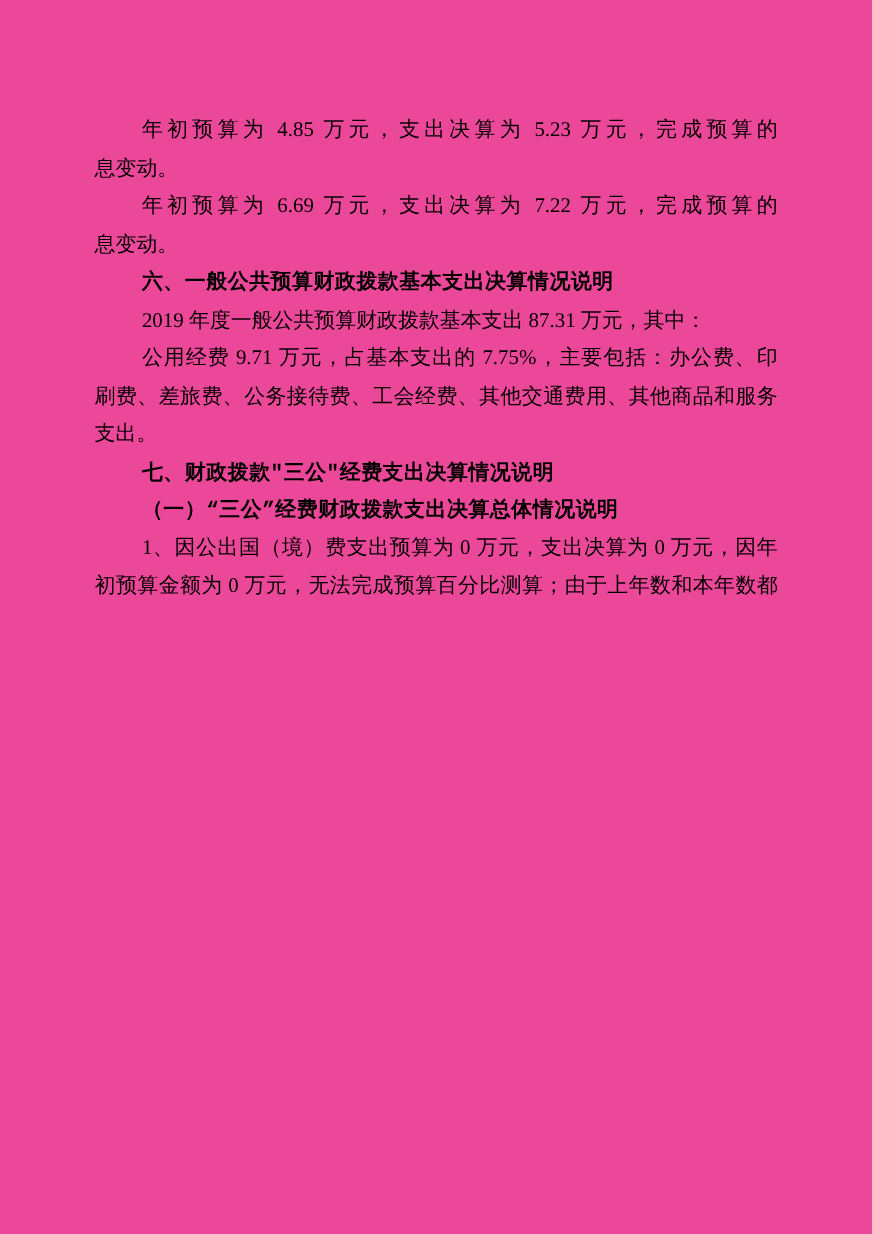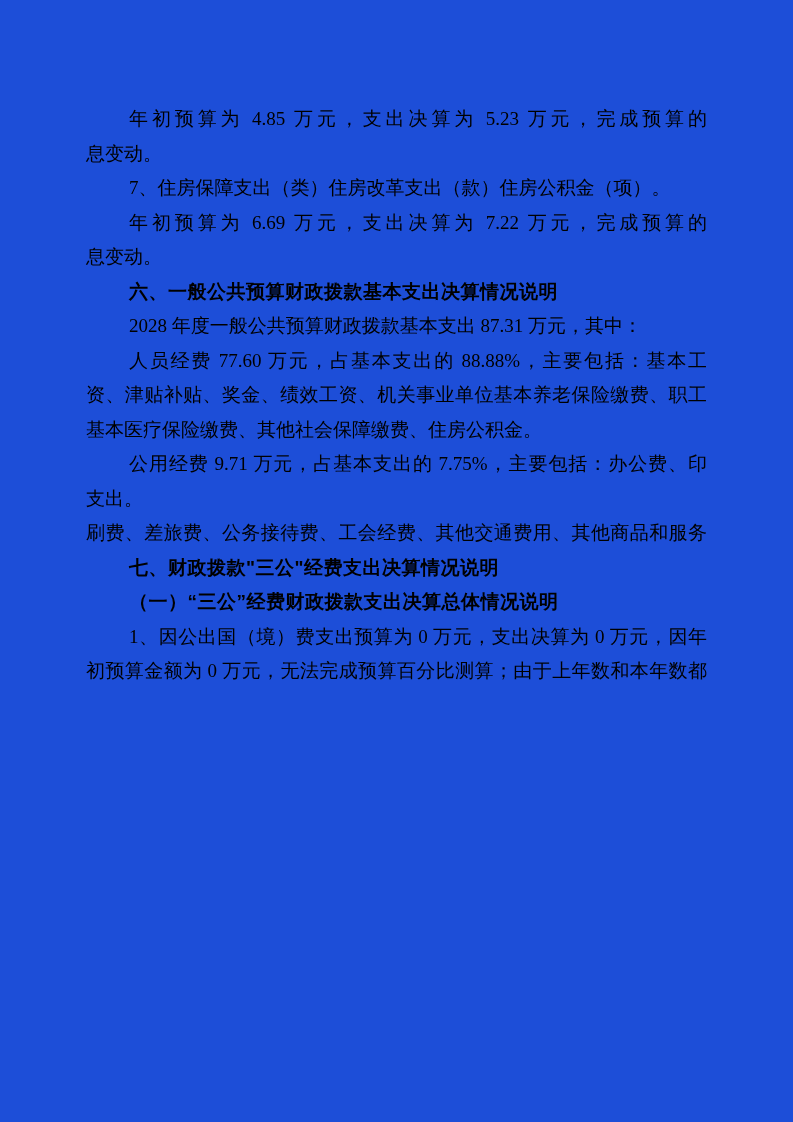--- a/index.html
+++ b/index.html
@@ -4,21 +4,21 @@
 <style>
   html, body {
     margin: 0;
     padding: 0;
     background: #ffffff;
   }
   .page {
     position: relative;
     width: 793px;
     height: 1122px;
-    background: #1d4ed8;
+    background: #ec4899;
     box-sizing: border-box;
     padding: 102px 86px 0 86px;
     font-family: "Liberation Serif", "DejaVu Serif", serif;
     font-size: 19px;
     color: #000000;
     overflow: hidden;
   }
   .block {
     margin: 0;
   }
@@ -28,56 +28,48 @@
     text-align-last: justify;
     white-space: normal;
   }
   .line.first {
     text-indent: 43px;
   }
   .line.last {
     text-align-last: left;
   }
   .block.heading .line {
-    font-family: Liberation Sans, sans-serif;
+    font-family: Liberation Mono, monospace;
     font-weight: bold;
     text-align-last: left;
     letter-spacing: 0.5px;
   }
 </style>
 </head>
 <body>
 
 <div class="page">
     <div class="block body">
       <div class="line first">年初预算为 4.85 万元，支出决算为 5.23 万元，完成预算的</div>
       <div class="line last">息变动。</div>
     </div>
     <div class="block body">
-      <div class="line first last">7、住房保障支出（类）住房改革支出（款）住房公积金（项）。</div>
-    </div>
-    <div class="block body">
       <div class="line first">年初预算为 6.69 万元，支出决算为 7.22 万元，完成预算的</div>
       <div class="line last">息变动。</div>
     </div>
     <div class="block heading">
       <div class="line first last">六、一般公共预算财政拨款基本支出决算情况说明</div>
     </div>
     <div class="block body">
-      <div class="line first last">2028 年度一般公共预算财政拨款基本支出 87.31 万元，其中：</div>
-    </div>
-    <div class="block body">
-      <div class="line first">人员经费 77.60 万元，占基本支出的 88.88%，主要包括：基本工</div>
-      <div class="line">资、津贴补贴、奖金、绩效工资、机关事业单位基本养老保险缴费、职工</div>
-      <div class="line last">基本医疗保险缴费、其他社会保障缴费、住房公积金。</div>
+      <div class="line first last">2019 年度一般公共预算财政拨款基本支出 87.31 万元，其中：</div>
     </div>
     <div class="block body">
       <div class="line first">公用经费 9.71 万元，占基本支出的 7.75%，主要包括：办公费、印</div>
+      <div class="line">刷费、差旅费、公务接待费、工会经费、其他交通费用、其他商品和服务</div>
       <div class="line last">支出。</div>
-      <div class="line">刷费、差旅费、公务接待费、工会经费、其他交通费用、其他商品和服务</div>
     </div>
     <div class="block heading">
       <div class="line first last">七、财政拨款"三公"经费支出决算情况说明</div>
     </div>
     <div class="block heading">
       <div class="line first last">（一）“三公”经费财政拨款支出决算总体情况说明</div>
     </div>
     <div class="block body">
       <div class="line first">1、因公出国（境）费支出预算为 0 万元，支出决算为 0 万元，因年</div>
       <div class="line">初预算金额为 0 万元，无法完成预算百分比测算；由于上年数和本年数都</div>

